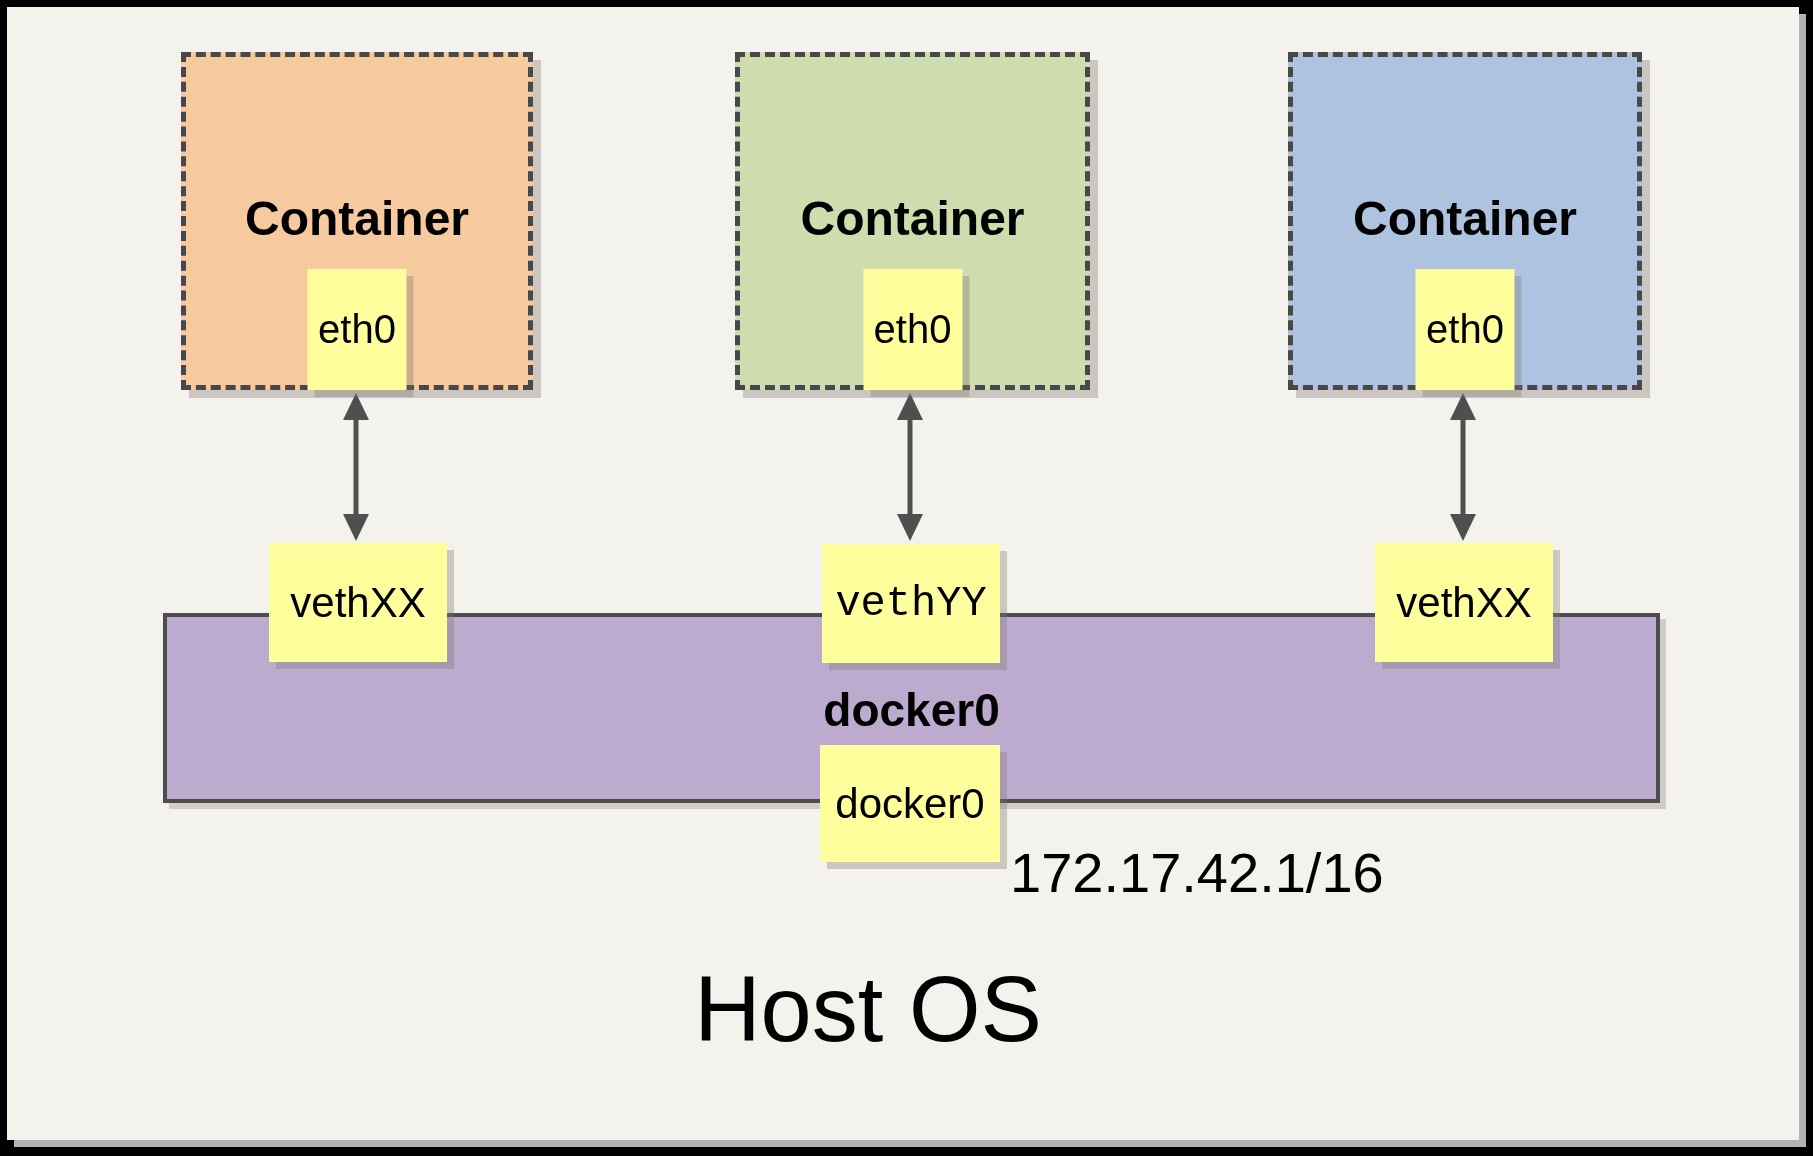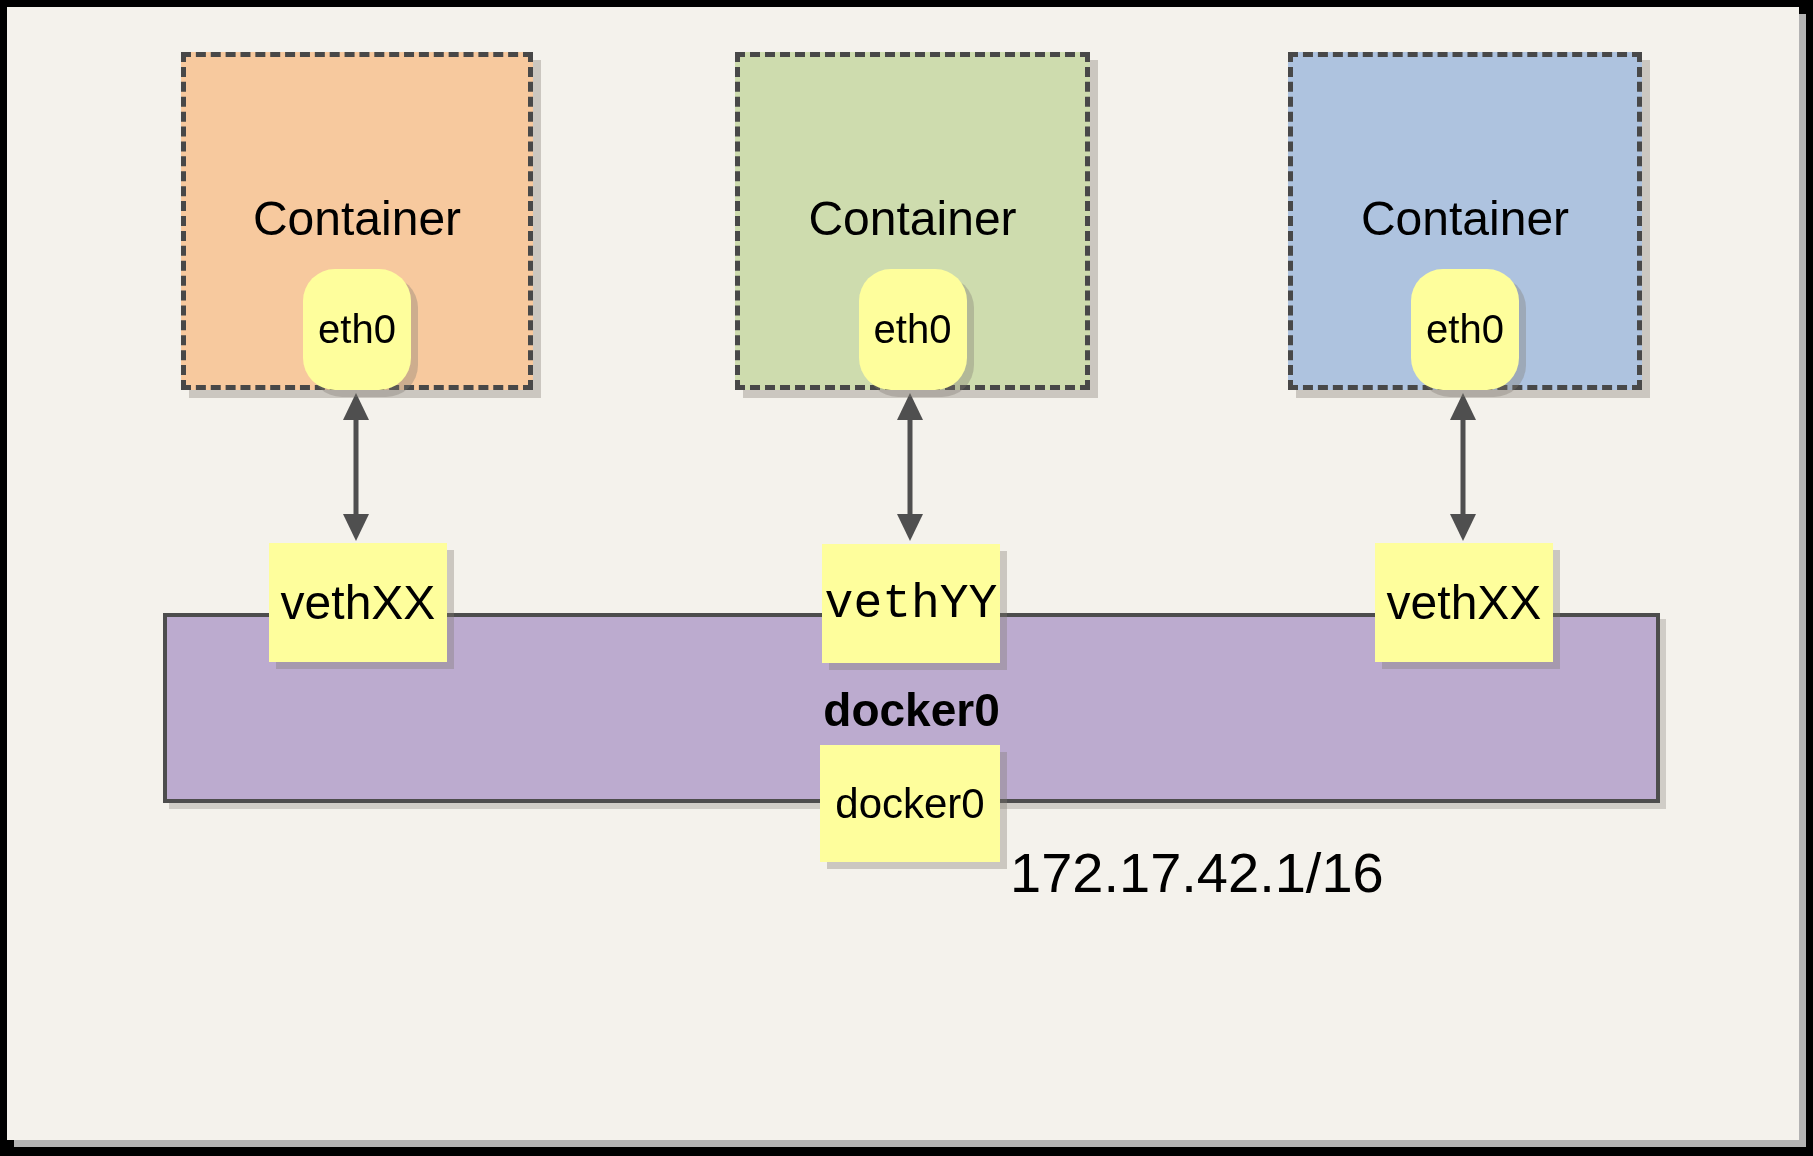--- a/index.html
+++ b/index.html
@@ -27,40 +27,39 @@
     box-sizing: border-box;
     box-shadow: 8px 8px 0 rgba(125,120,112,0.35);
   }
   .container-box.c1 { left: 174px;  width: 352px; }
   .container-box.c2 { left: 728px;  width: 355px; }
   .container-box.c3 { left: 1281px; width: 354px; }
   .container-label {
     position: absolute;
     top: 138px; left: 0; right: 0;
     text-align: center;
-    font-weight: normal;
+    font-weight: bold;
     font-size: 48px;
     line-height: 1;
   }
   .yellow-node {
     background: #FEFE9C;
     box-shadow: 7px 7px 0 rgba(125,120,112,0.35);
     display: flex;
     align-items: center;
     justify-content: center;
     box-sizing: border-box;
   }
   .iface-node {
     position: absolute;
     left: 50%; bottom: -5px;
     transform: translateX(-50%);
-    width: 108px; height: 121px;
+    width: 99px; height: 121px;
     font-size: 40px;
     z-index: 3;
-    border-radius: 32px;
   }
   
   .veth-arrow {
     position: absolute;
     top: 386px;
     width: 30px; height: 148px;
     color: #4F4F4F;
     z-index: 1;
   }
   .veth-arrow.a1 { left: 334px; }
@@ -81,21 +80,21 @@
     position: absolute;
     top: 70px; left: 0; right: 0;
     text-align: center;
     font-weight: bold;
     font-size: 46px;
     line-height: 1;
   }
   .veth-node {
     position: absolute;
     width: 178px; height: 119px;
-    font-size: 48px;
+    font-size: 42px;
     z-index: 2;
   }
   .veth-node.v1 { left: 262px;  top: 536px; }
   .veth-node.v2 { left: 815px;  top: 537px; font-family: Liberation Mono, monospace; }
   .veth-node.v3 { left: 1368px; top: 536px; }
   .bridge-iface-node {
     position: absolute;
     left: 813px; top: 738px;
     width: 180px; height: 117px;
     font-size: 42px;
@@ -172,14 +171,15 @@
   <div class="yellow-node veth-node v3">
     <span>vethXX</span>
   </div>
 
   <div class="yellow-node bridge-iface-node">
     <span>docker0</span>
   </div>
 
   <div class="subnet-label">172.17.42.1/16</div>
 
+  <div class="host-title">Host OS</div>
 
 </div>
 
 </body></html>

